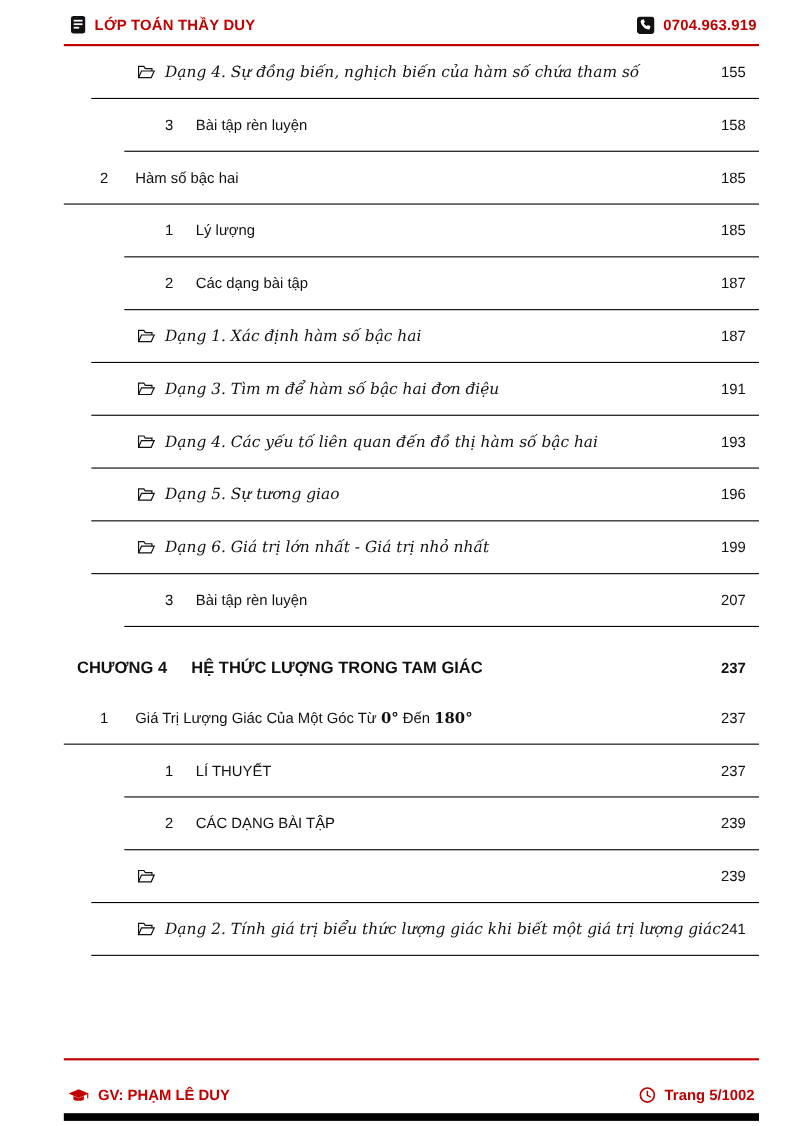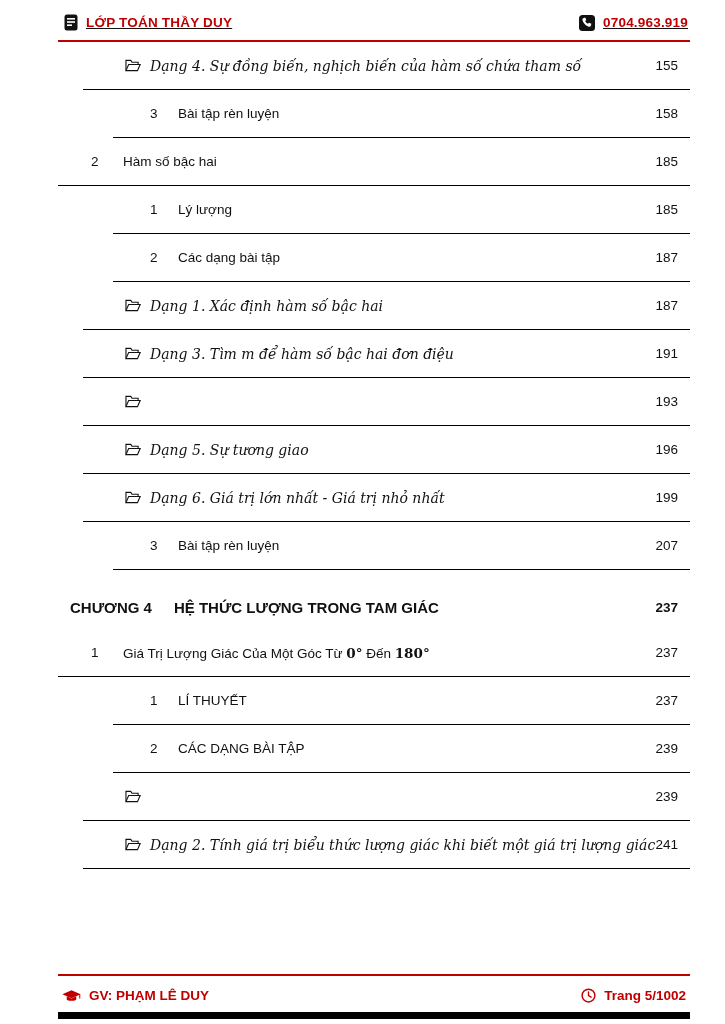--- a/index.html
+++ b/index.html
@@ -3,41 +3,41 @@
 <meta charset="utf-8">
 <style>
   html,body{margin:0;padding:0;background:#fff;}
   body{width:725px;height:1024px;font-family:"Liberation Sans",sans-serif;color:#111;}
   .page{box-sizing:border-box;width:725px;height:1024px;padding:12px 35px 5px 58px;
         display:flex;flex-direction:column;overflow:hidden;background:#fff;}
 
   
   .hdr{display:flex;align-items:center;justify-content:space-between;
        padding:2px 2px 9px 6px;border-bottom:2px solid var(--red);}
-  .hdr-left,.hdr-right{display:flex;align-items:center;gap:8px;text-decoration:underline;}
+  .hdr-left,.hdr-right{display:flex;align-items:center;gap:8px;}
   .brand,.phone{color:var(--red);font-weight:bold;font-size:13.5px;letter-spacing:.2px;}
 
   
   .toc{display:flex;flex-direction:column;}
   .row{display:flex;align-items:center;height:48px;border-bottom:1px solid #000;
        font-size:13.5px;box-sizing:border-box;}
   .row .page-num{margin-left:auto;padding-right:12px;font-size:13.5px;white-space:nowrap;}
   .row.dang{margin-left:25px;padding-left:42px;}
   .row.dang .lbl{font-family:"DejaVu Serif",serif;font-style:italic;font-size:14px;margin-left:9px;}
   .row.sub{margin-left:55px;padding-left:37px;}
   .row.sub .num{width:28px;flex:none;}
   .row.section{padding-left:33px;}
   .row.section .num{width:32px;flex:none;}
   .row.chapter{border-bottom:none;margin-top:15px;height:44px;font-weight:bold;font-size:15px;padding-left:12px;}
   .row.chapter .num{margin-right:22px;flex:none;}
   .ficon{display:inline-flex;align-items:center;flex:none;}
   .lbl b.bt{font-family:"DejaVu Serif",serif;font-weight:bold;font-style:normal;}
 
   
-  .ftr{margin-top:auto;border-top:2px solid var(--red);padding-top:12px;}
+  .ftr{margin-top:auto;border-top:2px solid var(--red);padding-top:24px;}
   .ftr-row{display:flex;align-items:center;justify-content:space-between;padding:0 4px;}
   .ftr-left,.ftr-right{display:flex;align-items:center;gap:8px;color:var(--red);
                        font-weight:bold;font-size:13.5px;}
   .bar{height:7px;background:#000;margin-top:9px;}
 </style>
 </head>
 <body>
 
 <div class="page">
 
@@ -115,20 +115,21 @@
         <span class="lbl">Dạng 3. Tìm m để hàm số bậc hai đơn điệu</span>
         <span class="page-num">191</span>
       </div>
       <div class="row dang">
         <span class="ficon">
           <svg width="16" height="13" viewBox="0 0 25 19">
             <path d="M1.5 17.5 V1.5 h7.5 l2 3 h9.5 v3.5" fill="none" stroke="#111" stroke-width="1.7"></path>
             <path d="M1.5 17.5 l4.2 -9.5 h18 l-4.2 9.5 z" fill="none" stroke="#111" stroke-width="1.7"></path>
           </svg>
         </span>
+        <span class="lbl">Dạng 4. Các yếu tố liên quan đến đồ thị hàm số bậc hai</span>
         <span class="page-num">193</span>
       </div>
       <div class="row dang">
         <span class="ficon">
           <svg width="16" height="13" viewBox="0 0 25 19">
             <path d="M1.5 17.5 V1.5 h7.5 l2 3 h9.5 v3.5" fill="none" stroke="#111" stroke-width="1.7"></path>
             <path d="M1.5 17.5 l4.2 -9.5 h18 l-4.2 9.5 z" fill="none" stroke="#111" stroke-width="1.7"></path>
           </svg>
         </span>
         <span class="lbl">Dạng 5. Sự tương giao</span>

